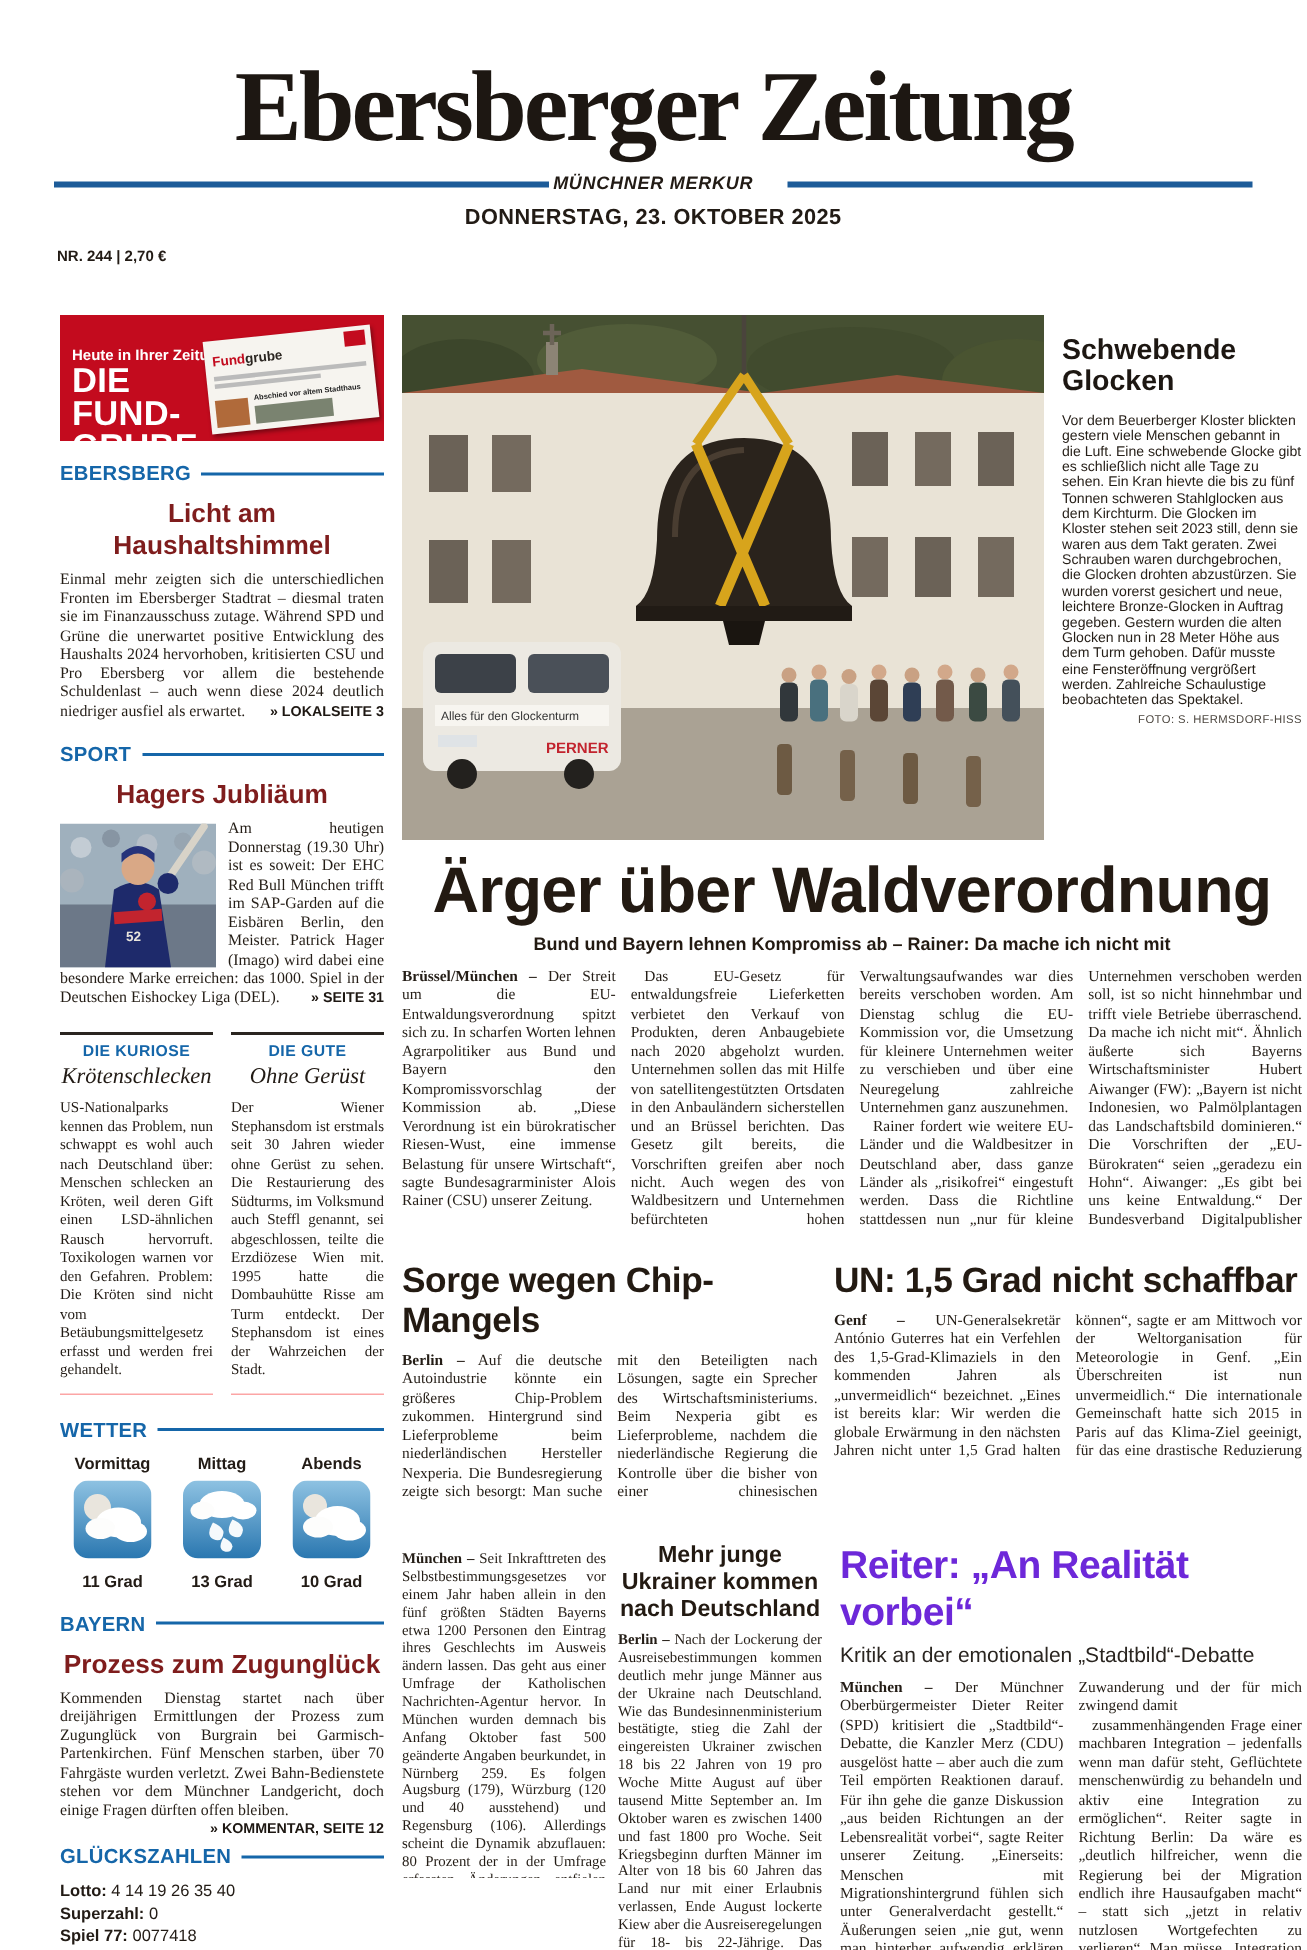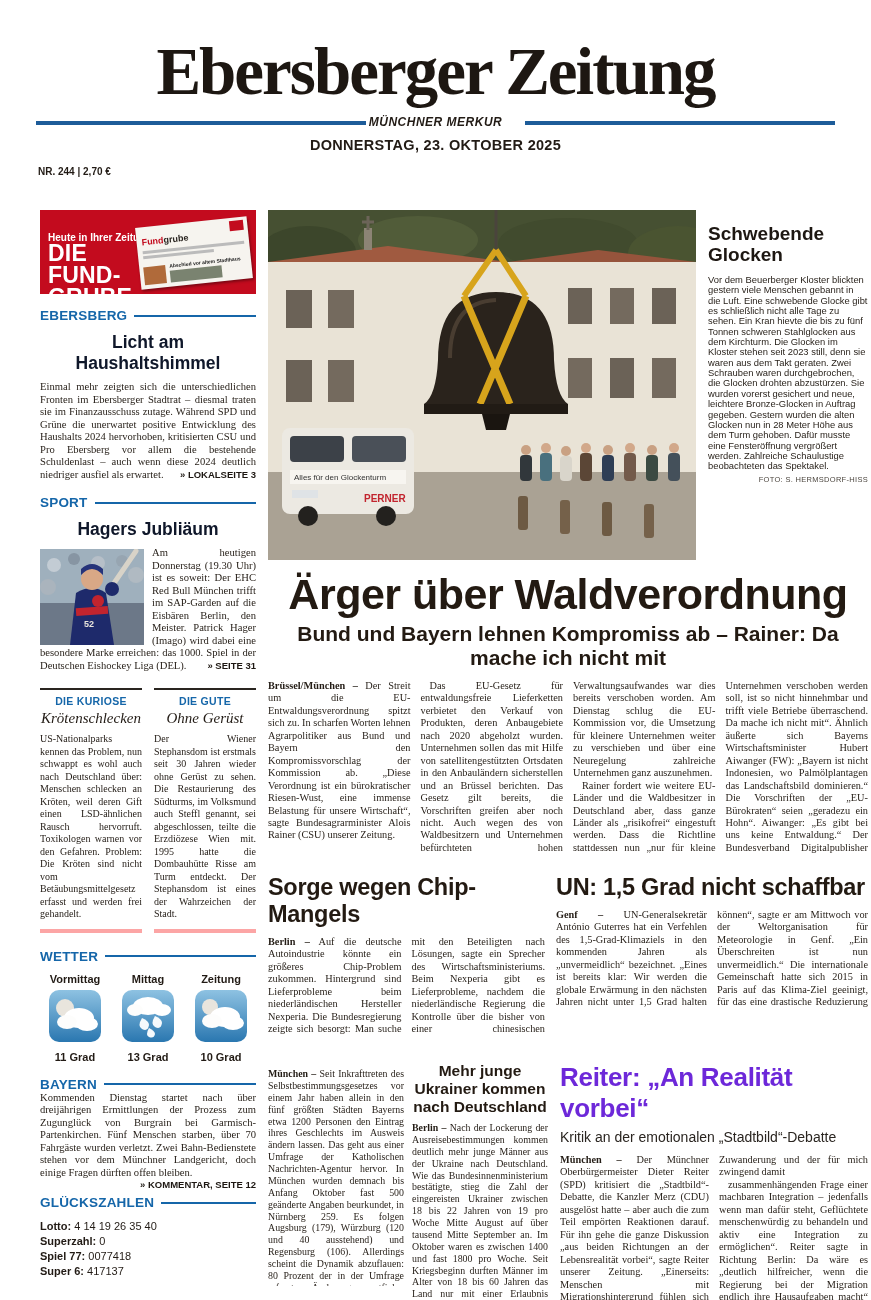--- a/index.html
+++ b/index.html
@@ -28,28 +28,28 @@
   .thumb-title .t-red { color:#c30b1e; } .thumb-title .t-blk { color:#2a2520; }
   .thumb-bar { height:3px; background:#bbb; margin:2px 0; }
   .thumb-red { position:absolute; right:4px; top:3px; width:14px; height:10px; background:#c30b1e; }
   .thumb-img { position:absolute; left:4px; bottom:4px; width:22px; height:18px; background:#b06a3a; }
   .thumb-img2 { position:absolute; left:30px; bottom:4px; width:52px; height:12px; background:#7a8370; }
   .thumb-head { position:absolute; left:30px; bottom:18px; font-size:5px; font-weight:bold; color:#222; }
 
   .sec-head { display:flex; align-items:center; font-size:13.5px; font-weight:bold; color:#1566a9; letter-spacing:.2px; }
   .sec-head::after { content:""; flex:1; height:2px; background:#1566a9; margin-left:7px; }
   .side-art { margin-top:14px; }
-  .side-headline { text-align:center; font-size:17.5px; font-weight:bold; color:#0f172a; margin:9px 0 7px; }
+  .side-headline { text-align:center; font-size:17.5px; font-weight:bold; color:#7f1d1d; margin:9px 0 7px; }
   .serif-body { font-family:"Liberation Serif", serif; font-size:10.6px; line-height:1.18; text-align:justify; hyphens:auto; color:#241d16; }
   .ref { float:right; font-family:"Liberation Sans", sans-serif; font-weight:bold; font-size:9.5px; color:#1d1712; margin-left:6px; }
 
   .sport-photo { float:left; width:104px; height:96px; margin:2px 8px 2px 0; }
 
   .mini-row { display:flex; gap:12px; margin-top:16px; }
-  .mini-col { width:102px; border-top:2px solid #2a2520; border-bottom:4px solid #fca5a5; padding:5px 0 8px; }
+  .mini-col { width:102px; border-top:2px solid #2a2520; border-bottom:1px solid #fca5a5; padding:5px 0 8px; }
   .mini-kicker { text-align:center; font-size:10.5px; font-weight:bold; color:#1566a9; letter-spacing:.3px; }
   .mini-headline { text-align:center; font-family:"Liberation Serif", serif; font-style:italic; font-size:15px; margin:3px 0 6px; color:#221b15; }
   .mini-body { font-family:"Liberation Serif", serif; font-size:10px; line-height:1.25; text-align:justify; hyphens:auto; }
 
   .wetter { margin-top:16px; }
   .wetter-row { display:flex; justify-content:space-between; padding:0 4px; margin-top:9px; }
   .w-item { width:62px; text-align:center; }
   .w-label { font-size:11px; font-weight:bold; margin-bottom:5px;text-align:center; }
   .w-temp { font-size:11px; font-weight:bold; margin-top:5px; }
 
@@ -61,21 +61,21 @@
   
   .main { position:absolute; left:268px; top:210px; width:600px; }
   .photo-row { display:flex; gap:12px; }
   .photo-box { width:428px; height:350px; background:#cfc9bd; }
   .glocken { width:160px; }
   .glocken-title { font-size:19px; font-weight:bold; line-height:1.08; color:#1d1712; margin:14px 0 10px; }
   .glocken-body { font-size:9.4px; line-height:1.1; font-family:"Liberation Sans", sans-serif; color:#241d16; }
   .glocken-credit { text-align:right; font-size:7.5px; letter-spacing:.3px; color:#4c463f; margin-top:3px; }
 
   .lead-headline { text-align:center; font-size:43px; font-weight:bold; letter-spacing:-.5px; color:#231a12; margin-top:10px; }
-  .lead-subhead { text-align:center; font-size:21px; font-weight:bold; color:#231a12; margin-top:3px; }
+  .lead-subhead { text-align:center; font-size:12px; font-weight:bold; color:#231a12; margin-top:3px; }
   .lead-cols { margin-top:10px; height:182px; overflow:hidden; column-count:4; column-gap:10px; }
   .art-p { font-family:"Liberation Serif", serif; font-size:10.3px; line-height:1.21; text-align:justify; hyphens:auto; color:#241d16; }
   .art-p + .art-p { text-indent:9px; }
   .dl { font-weight:bold; }
 
   .second-row { display:flex; gap:11px; margin-top:12px; }
   .sec-art-head { font-size:23.5px; font-weight:bold; letter-spacing:-.3px; color:#231a12; }
   .chip { width:277px; } .un { width:312px; }
   .two-col { margin-top:8px; height:112px; overflow:hidden; column-count:2; column-gap:10px; }
 
@@ -195,35 +195,36 @@
             <ellipse cx="26" cy="16" rx="15" ry="9" fill="#fff"></ellipse>
             <ellipse cx="13" cy="20" rx="8" ry="6" fill="#fdfdfc"></ellipse>
             <ellipse cx="40" cy="20" rx="9" ry="6" fill="#fff"></ellipse>
             <path d="M20 28 q-5 8 0 11 q6 3 7 -4 q0 -4 -7 -7z" fill="#fff" opacity=".95"></path>
             <path d="M33 26 q-5 8 0 11 q6 3 7 -4 q0 -4 -7 -7z" fill="#fff" opacity=".95"></path>
             <path d="M27 38 q-4 7 0 9 q5 2 6 -3 q0 -3 -6 -6z" fill="#fff" opacity=".95"></path>
           </svg>
           <div class="w-temp">13 Grad</div>
         </div>
         <div class="w-item">
-          <div class="w-label">Zeitung</div>
+          <div class="w-label">Abends</div>
           <svg width="52" height="52" viewBox="0 0 52 52">
             <rect width="52" height="52" rx="10" fill="url(#wg1)"></rect>
             <circle cx="15" cy="17" r="8" fill="#e9e5dd"></circle>
             <ellipse cx="30" cy="27" rx="15" ry="10" fill="#fff"></ellipse>
             <ellipse cx="17" cy="31" rx="10" ry="7" fill="#fdfdfc"></ellipse>
             <ellipse cx="38" cy="33" rx="11" ry="7" fill="#fff"></ellipse>
           </svg>
           <div class="w-temp">10 Grad</div>
         </div>
       </div>
     </div>
 
     <div class="side-art">
       <div class="sec-head">BAYERN</div>
+      <div class="side-headline">Prozess zum Zugunglück</div>
       <p class="serif-body"><span>Kommenden Dienstag startet nach über dreijährigen Ermittlungen der Prozess zum Zugunglück von Burgrain bei Garmisch-Partenkirchen. Fünf Menschen starben, über 70 Fahrgäste wurden verletzt. Zwei Bahn-Bedienstete stehen vor dem Münchner Landgericht, doch einige Fragen dürften offen bleiben.</span><span class="ref">» KOMMENTAR, SEITE 12</span></p>
     </div>
 
     <div class="lucky">
       <div class="sec-head">GLÜCKSZAHLEN</div>
       <div class="lucky-rows">
         <div class="lucky-line"><b>Lotto:</b> <span>4 14 19 26 35 40</span></div>
         <div class="lucky-line"><b>Superzahl:</b> <span>0</span></div>
         <div class="lucky-line"><b>Spiel 77:</b> <span>0077418</span></div>
         <div class="lucky-line"><b>Super 6:</b> <span>417137</span></div>

